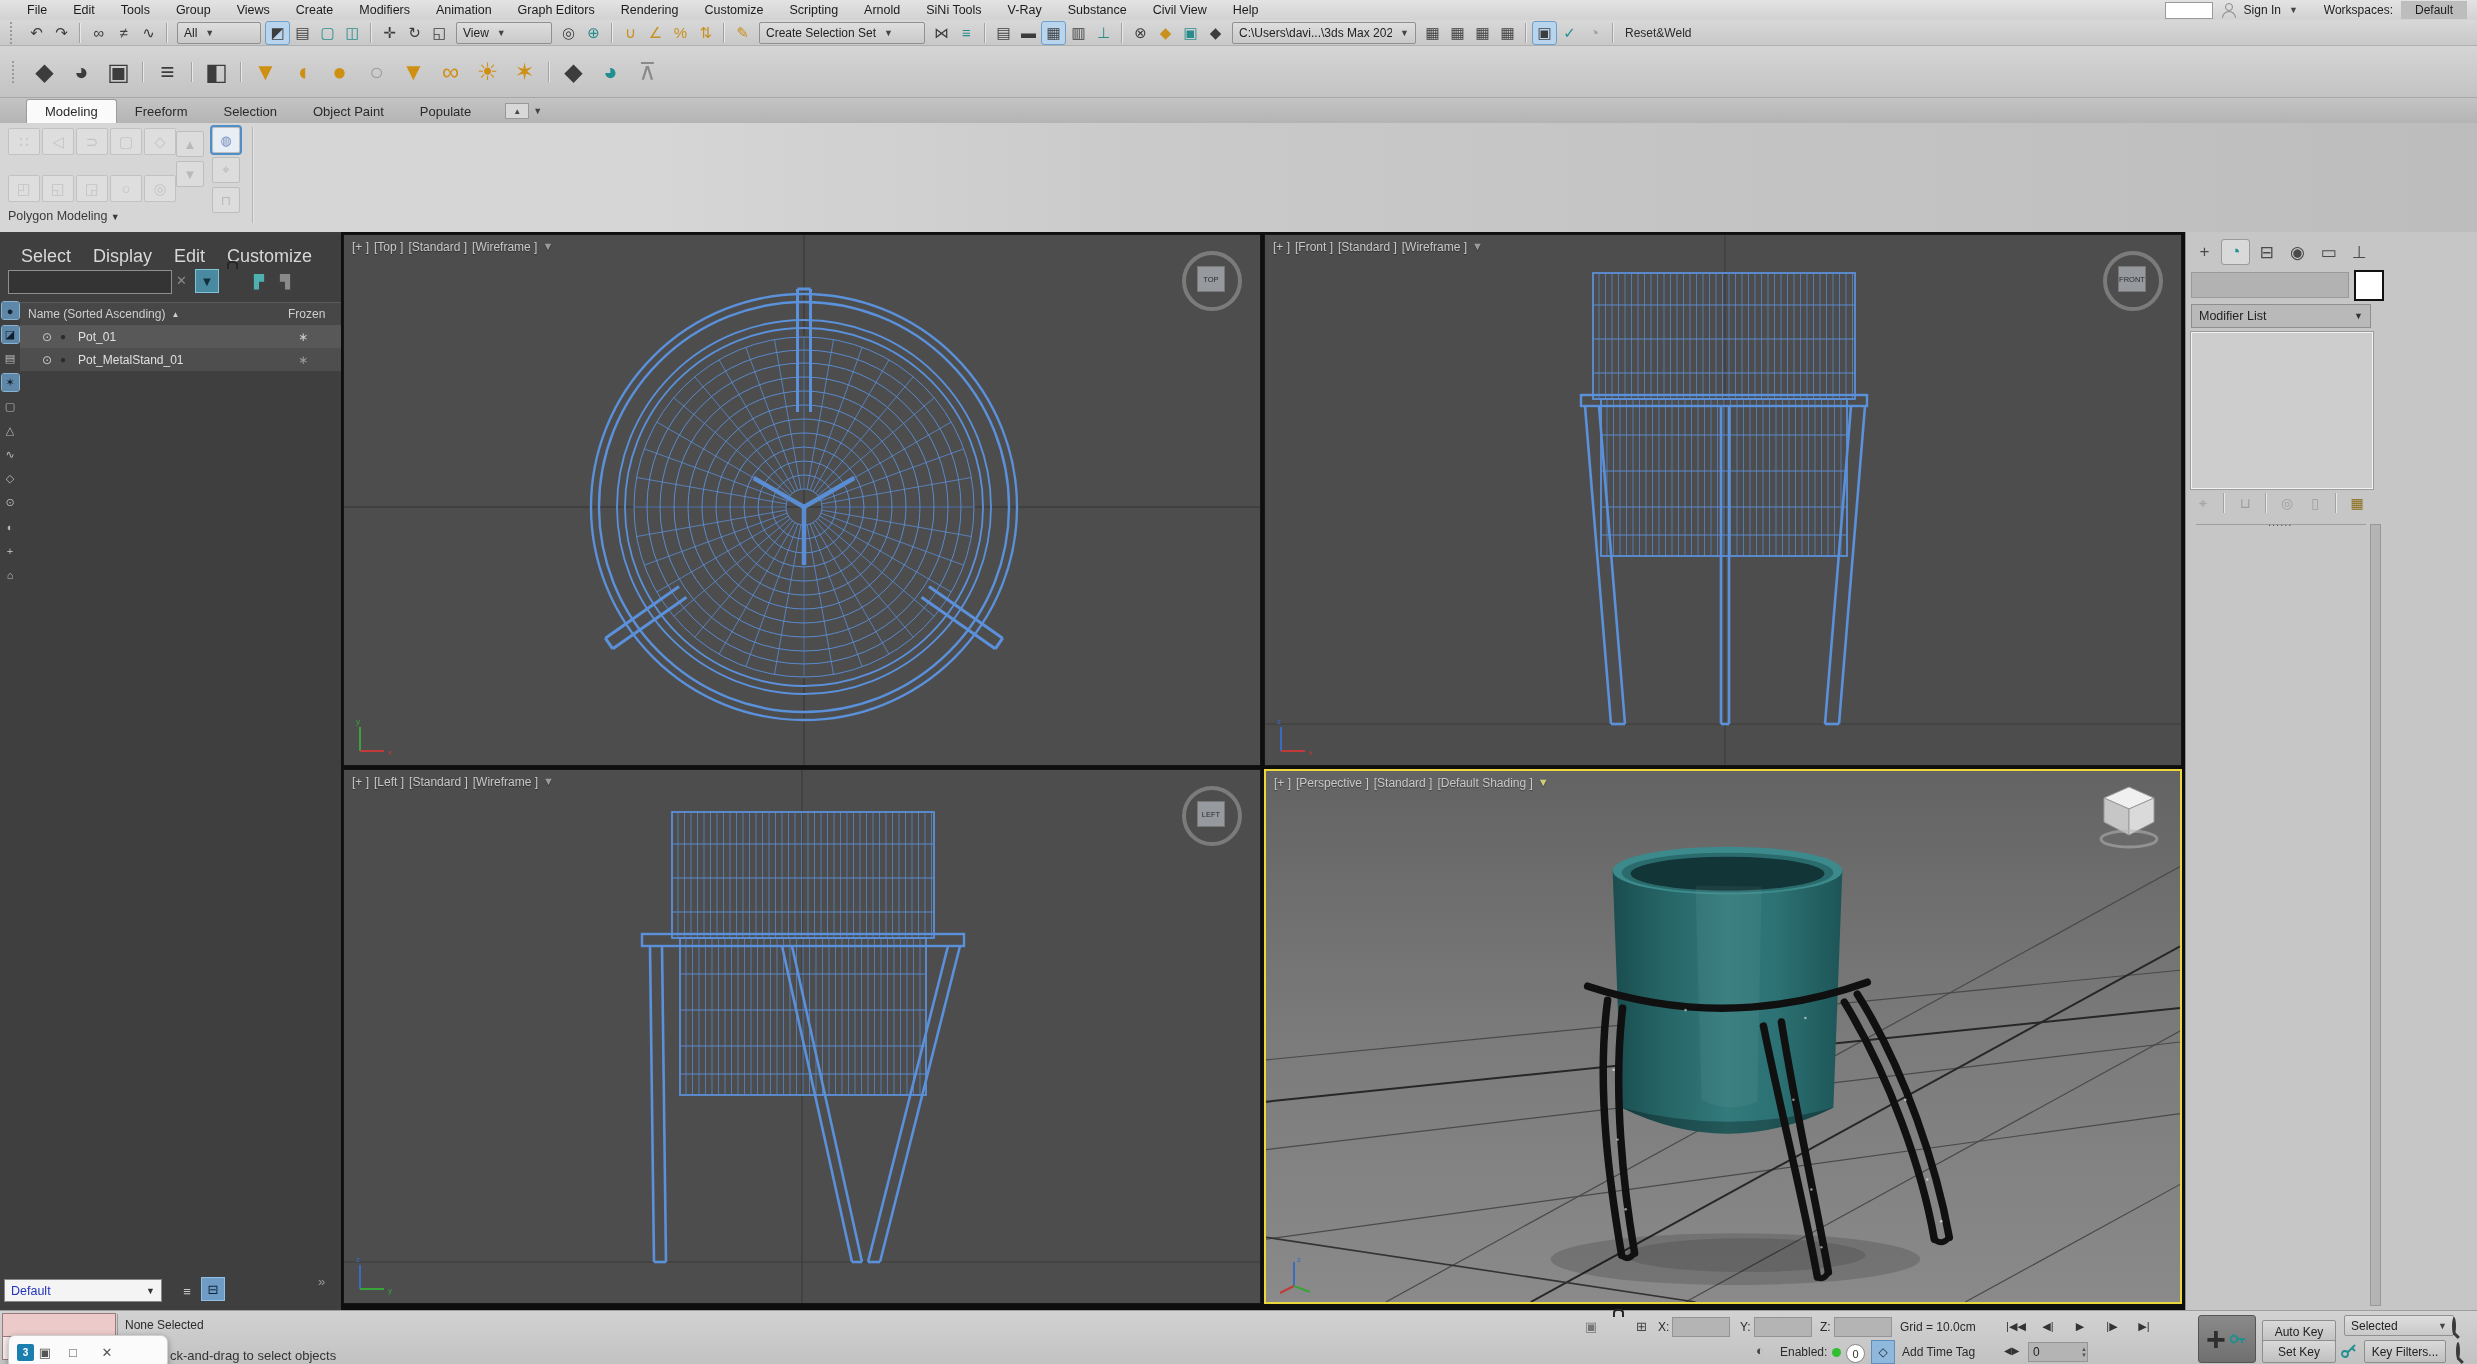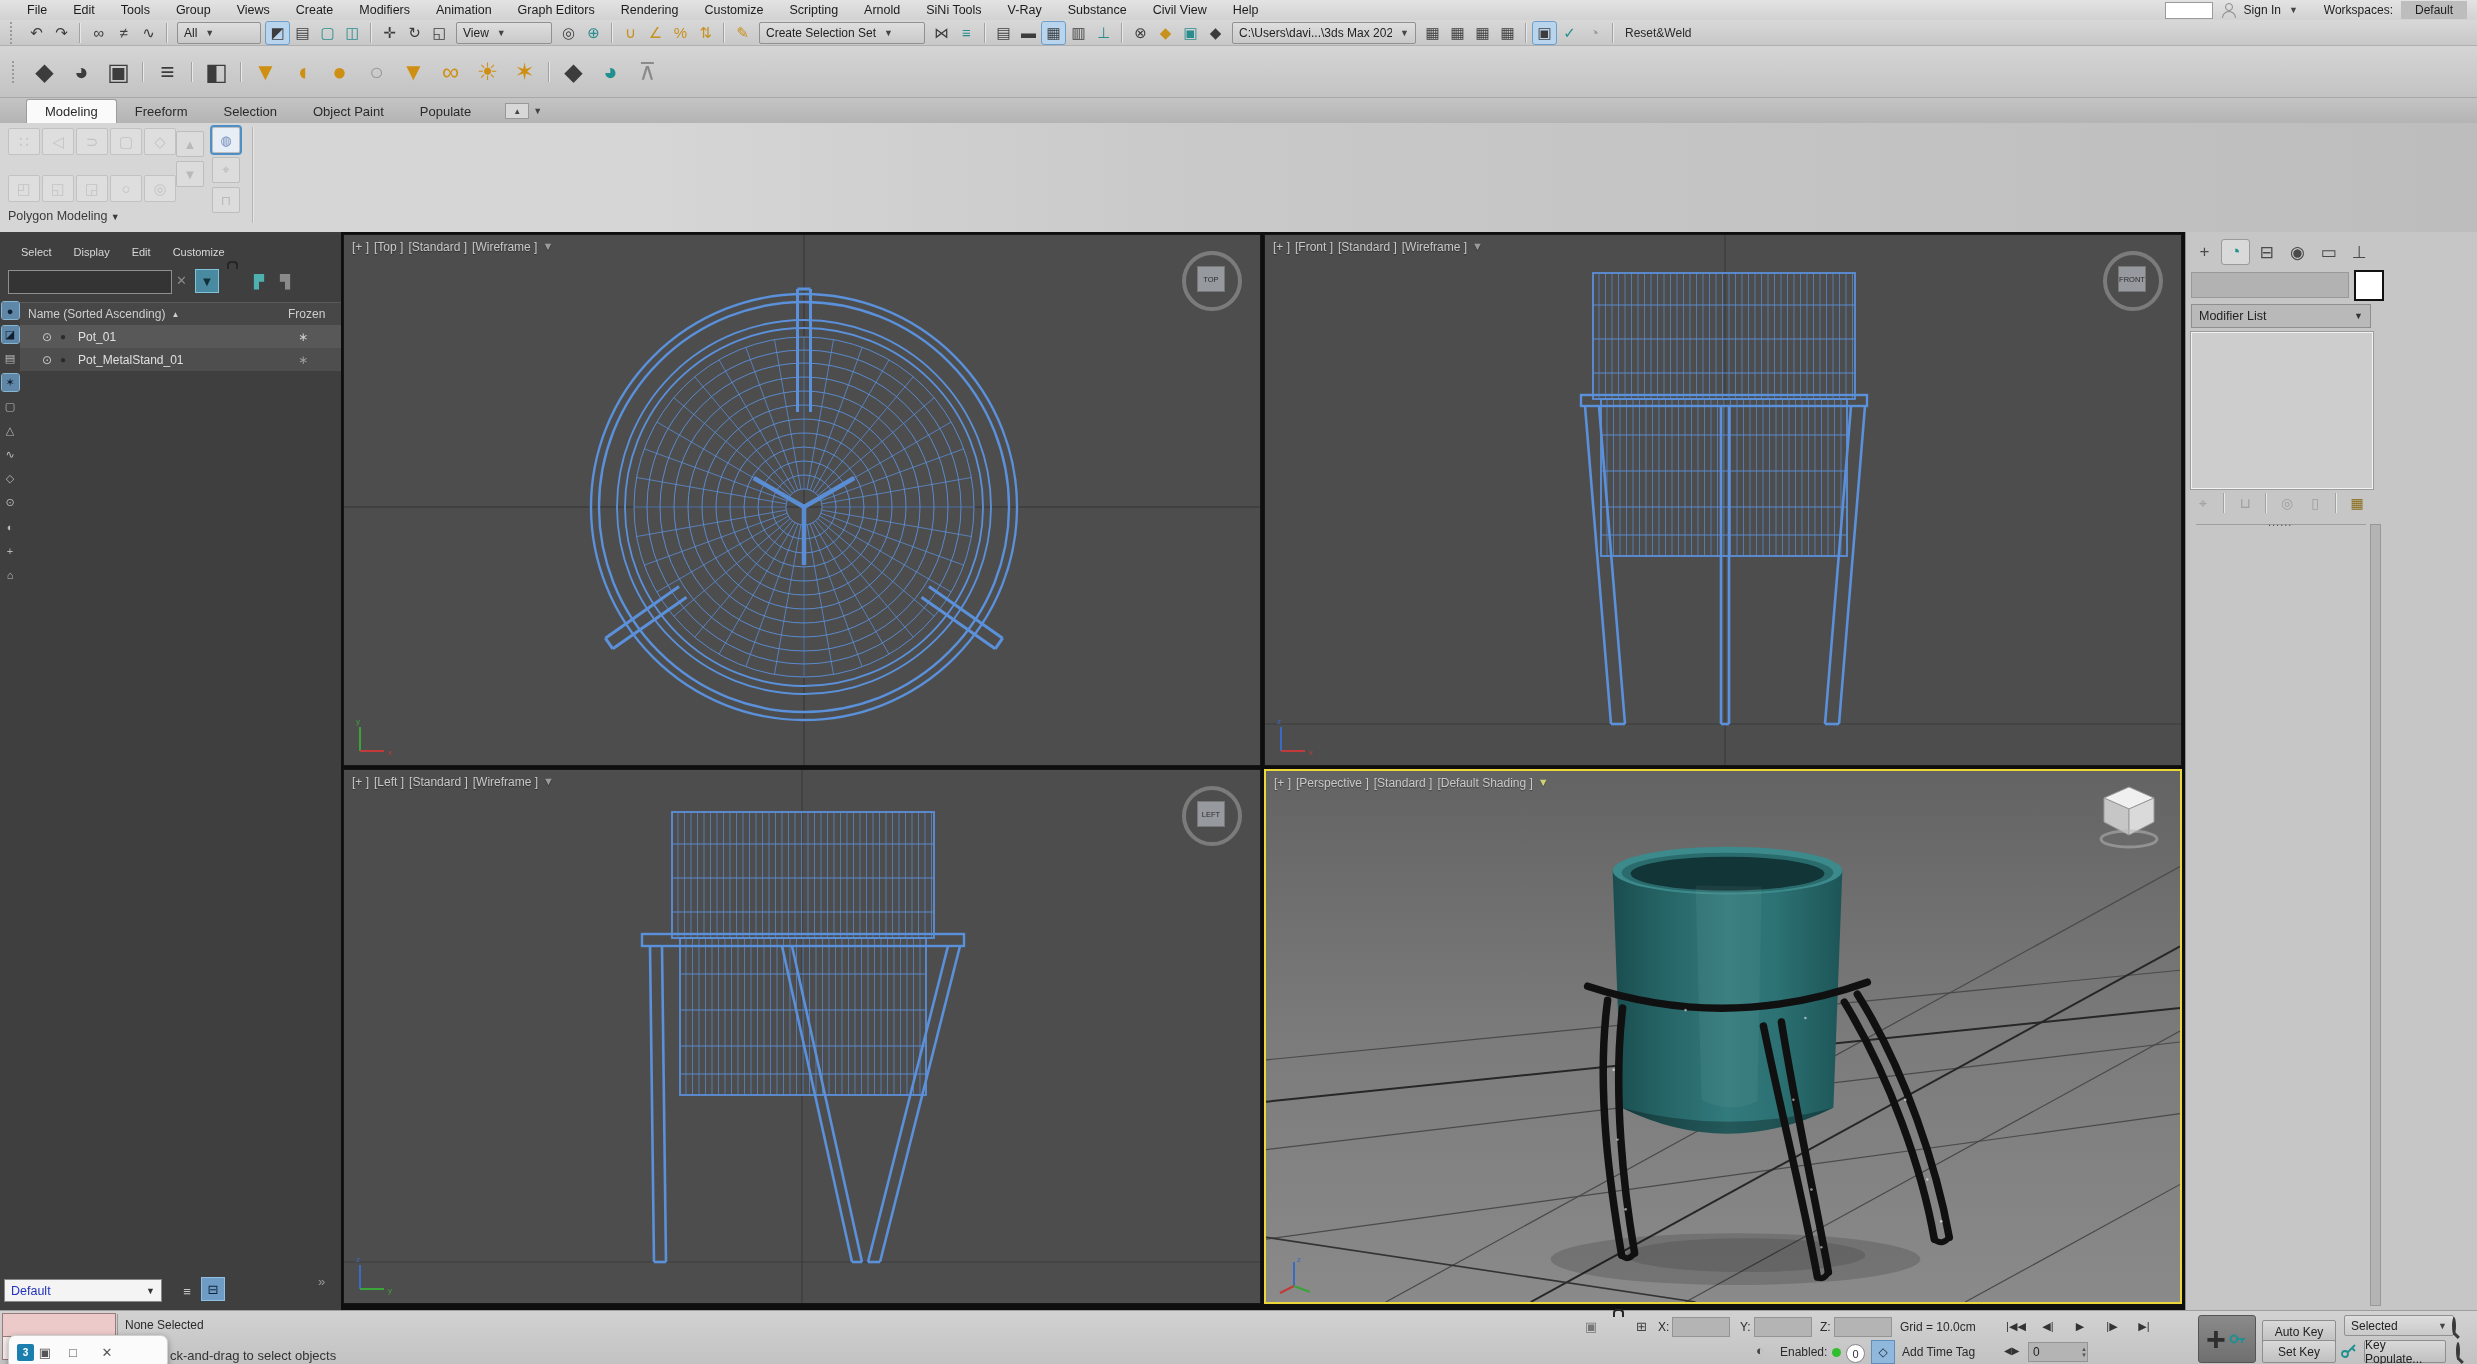--- a/index.html
+++ b/index.html
@@ -45,21 +45,21 @@
   .ribbox{width:30px;height:25px;background:#dedede;border:1px solid #c2c2c2;display:flex;align-items:center;
           justify-content:center;font-size:15px;color:#c3c3c3;border-radius:2px;}
   .ribgroup{position:absolute;display:flex;gap:2px;}
   .riblabel{position:absolute;left:8px;top:86px;width:238px;color:#3a3a3a;font-size:12.5px;}
   .ribsep{position:absolute;left:252px;top:4px;width:1px;height:96px;background:#b5b5b5;border-right:1px solid #e4e4e4;}
   .minibox{width:26px;height:24px;background:#dcdcdc;border:1px solid #bdbdbd;display:flex;align-items:center;justify-content:center;font-size:13px;color:#b9b9b9;border-radius:2px;}
   .minibox.on{outline:2px solid #4f8fc7;color:#6a86b8;background:#e8eef5;}
   
   .explorer{left:0;top:232px;width:341px;height:1078px;background:#3f3f3f;border-right:2px solid #1d1d1d;color:#d4d4d4;}
   .exmenus{position:absolute;left:10px;top:12px;display:flex;gap:0;}
-  .exmenus .menu-item{color:#d8d8d8;font-size:11px;padding:2px 11px;}
+  .exmenus .menu-item{color:#d8d8d8;font-size:18px;padding:2px 11px;}
   .exsearch{position:absolute;left:8px;top:38px;width:162px;height:22px;background:#343434;border:1px solid #8f8f8f;}
   .exsearch input{width:100%;height:100%;background:transparent;border:none;color:#ddd;font-size:12px;padding:0 4px;box-sizing:border-box;}
   .exbtn{width:22px;height:22px;display:flex;align-items:center;justify-content:center;color:#bbb;font-size:13px;}
   .exbtn.teal{background:#4a8aa0;outline:1px solid #7fc4d8;color:#10303a;}
   .exheader{position:absolute;left:20px;top:70px;width:321px;height:22px;background:#474747;border-top:1px solid #5a5a5a;
             border-bottom:1px solid #2f2f2f;display:flex;align-items:center;font-size:12px;color:#cfcfcf;}
   .exrow{position:absolute;left:20px;width:321px;height:23px;display:flex;align-items:center;font-size:12px;color:#e0e0e0;}
   .excol-frozen{position:absolute;left:268px;}
   .exstrip{position:absolute;left:0;top:66px;width:20px;display:flex;flex-direction:column;gap:7px;align-items:center;padding-top:4px;}
   .exstrip .ticon{width:17px;height:17px;font-size:11px;color:#b9b9b9;margin:0;}
@@ -852,21 +852,21 @@
     <div class="sb-btn" style="left:2262px;top:9px;width:72px;height:21px;text-align:center;">Auto Key</div>
     <div class="sb-btn" style="left:2262px;top:29px;width:72px;height:21px;">Set Key</div>
     <div class="dd" style="position:absolute;left:2340px;top:4px;width:96px;height:19px;">
       <span>Selected</span>
         <span class="car" style="margin-left:auto;">▼</span>
     </div>
     <svg class="abs" style="left:2340px;top:31px;" width="20" height="18">
         <circle cx="5" cy="12" r="3" fill="none" stroke="#1f8f8f" stroke-width="1.8"></circle>
         <path d="M8,10 L15,3 M12,6 l3,3" stroke="#1f8f8f" stroke-width="1.8" fill="none"></path>
       </svg>
-    <div class="sb-btn" style="left:2364px;top:29px;width:80px;height:21px;">Key Populate...</div>
+    <div class="sb-btn" style="left:2364px;top:29px;width:80px;height:21px;">Key Filters...</div>
 
     <span class="abs mag" style="left:2452px;top:8px;"></span>
     <span class="abs mag" style="left:2452px;top:33px;"></span>
 
     <div class="overlaybar">
       <span class="maxlogo">3</span>
       <span class="olico" style="width:22px;">▣</span>
       <span class="olico">□</span>
       <span class="olico">✕</span>
     </div>

